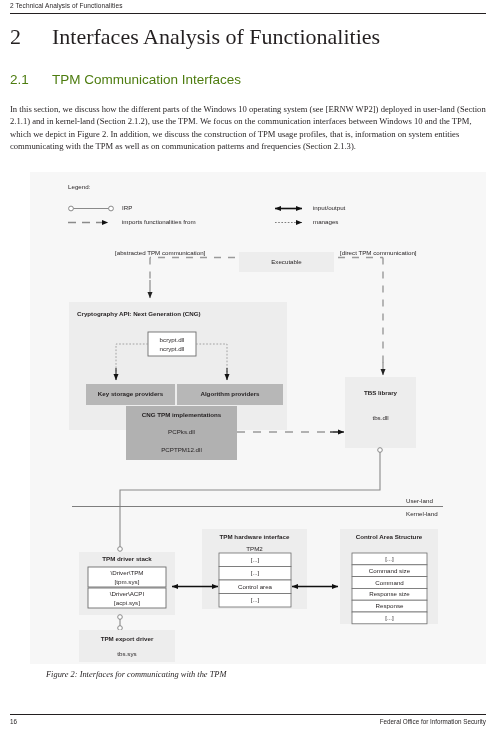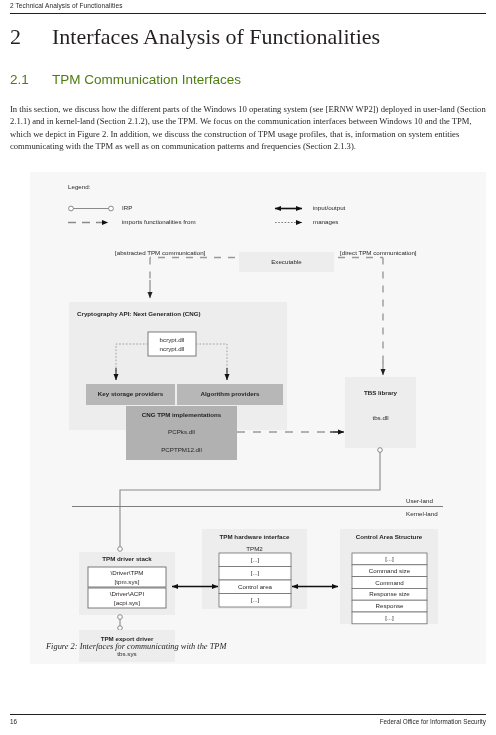--- a/index.html
+++ b/index.html
@@ -66,21 +66,21 @@
     position: absolute;
     left: 30px; top: 172px;
     width: 456px; height: 492px;
   }
   #figure-canvas {
     position: absolute; left: 0; top: 0;
     width: 456px; height: 492px;
   }
   #figure-caption {
     position: absolute;
-    left: 46px; top: 642px; width: 440px;
+    left: 46px; top: 670px; width: 440px;
     font-family: "Liberation Serif", serif;
     font-style: italic;
     font-size: 8.4px;
     color: #231f20;
   }
 
   
   .fl {
     position: absolute;
     font-family: "Liberation Sans", sans-serif;

